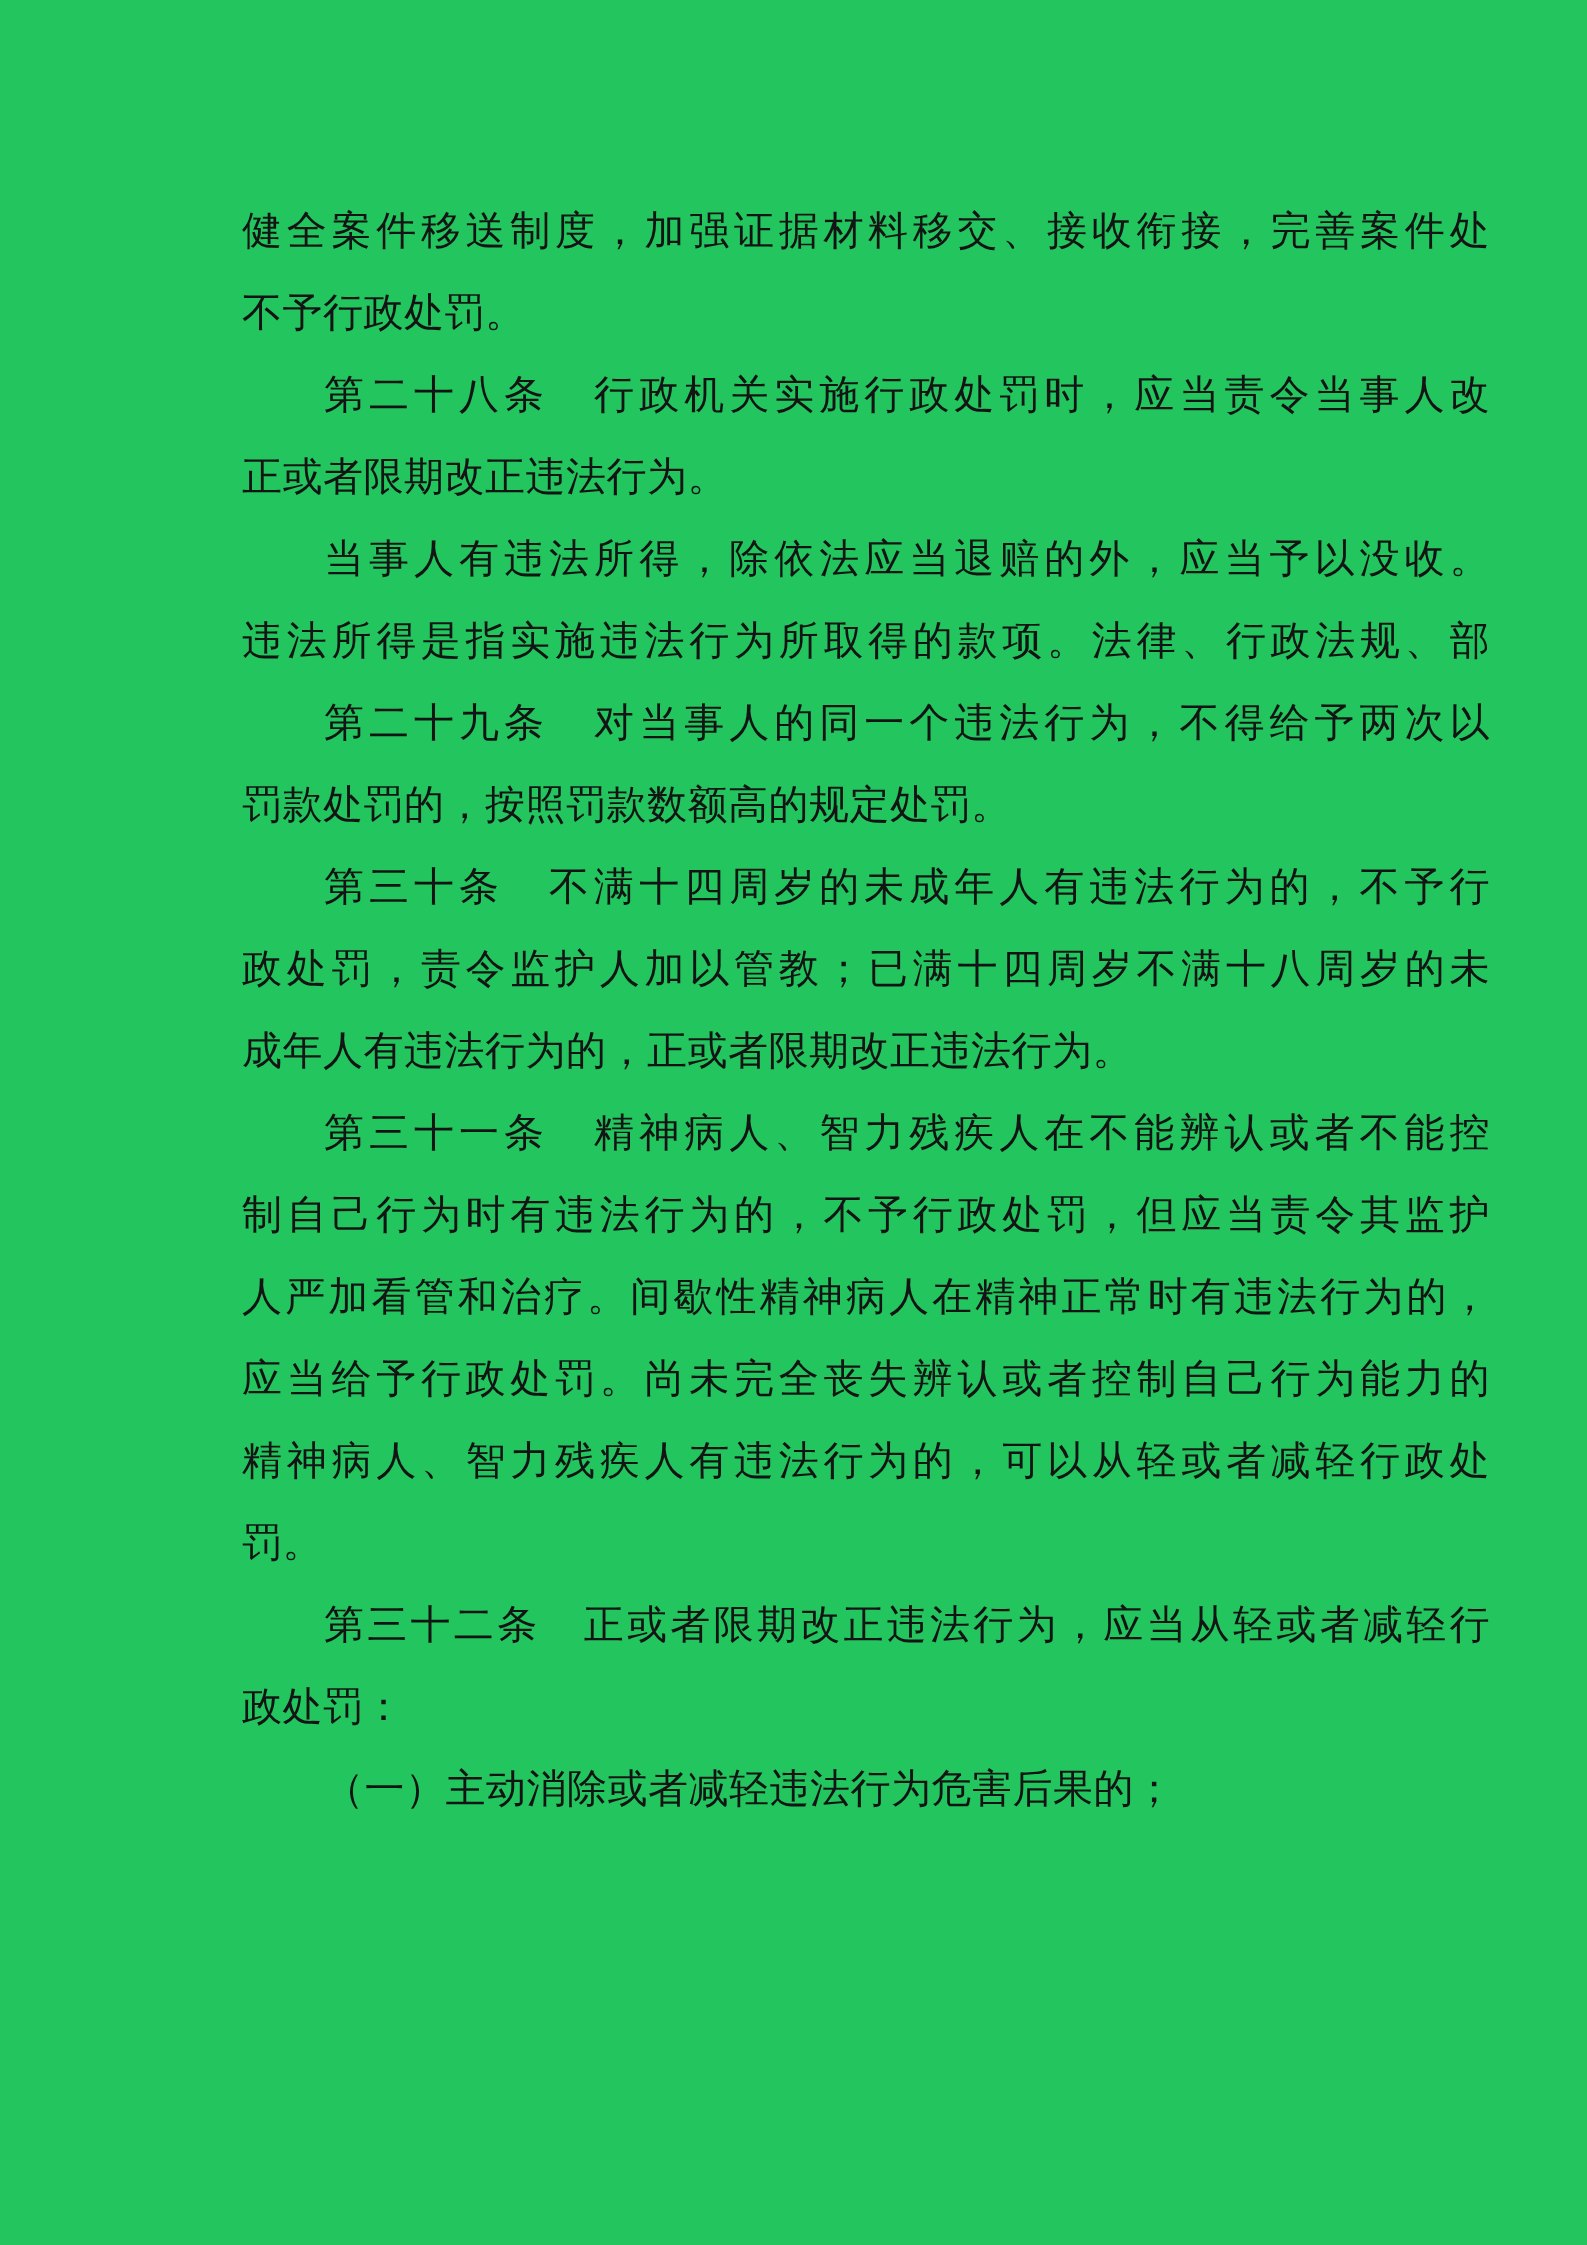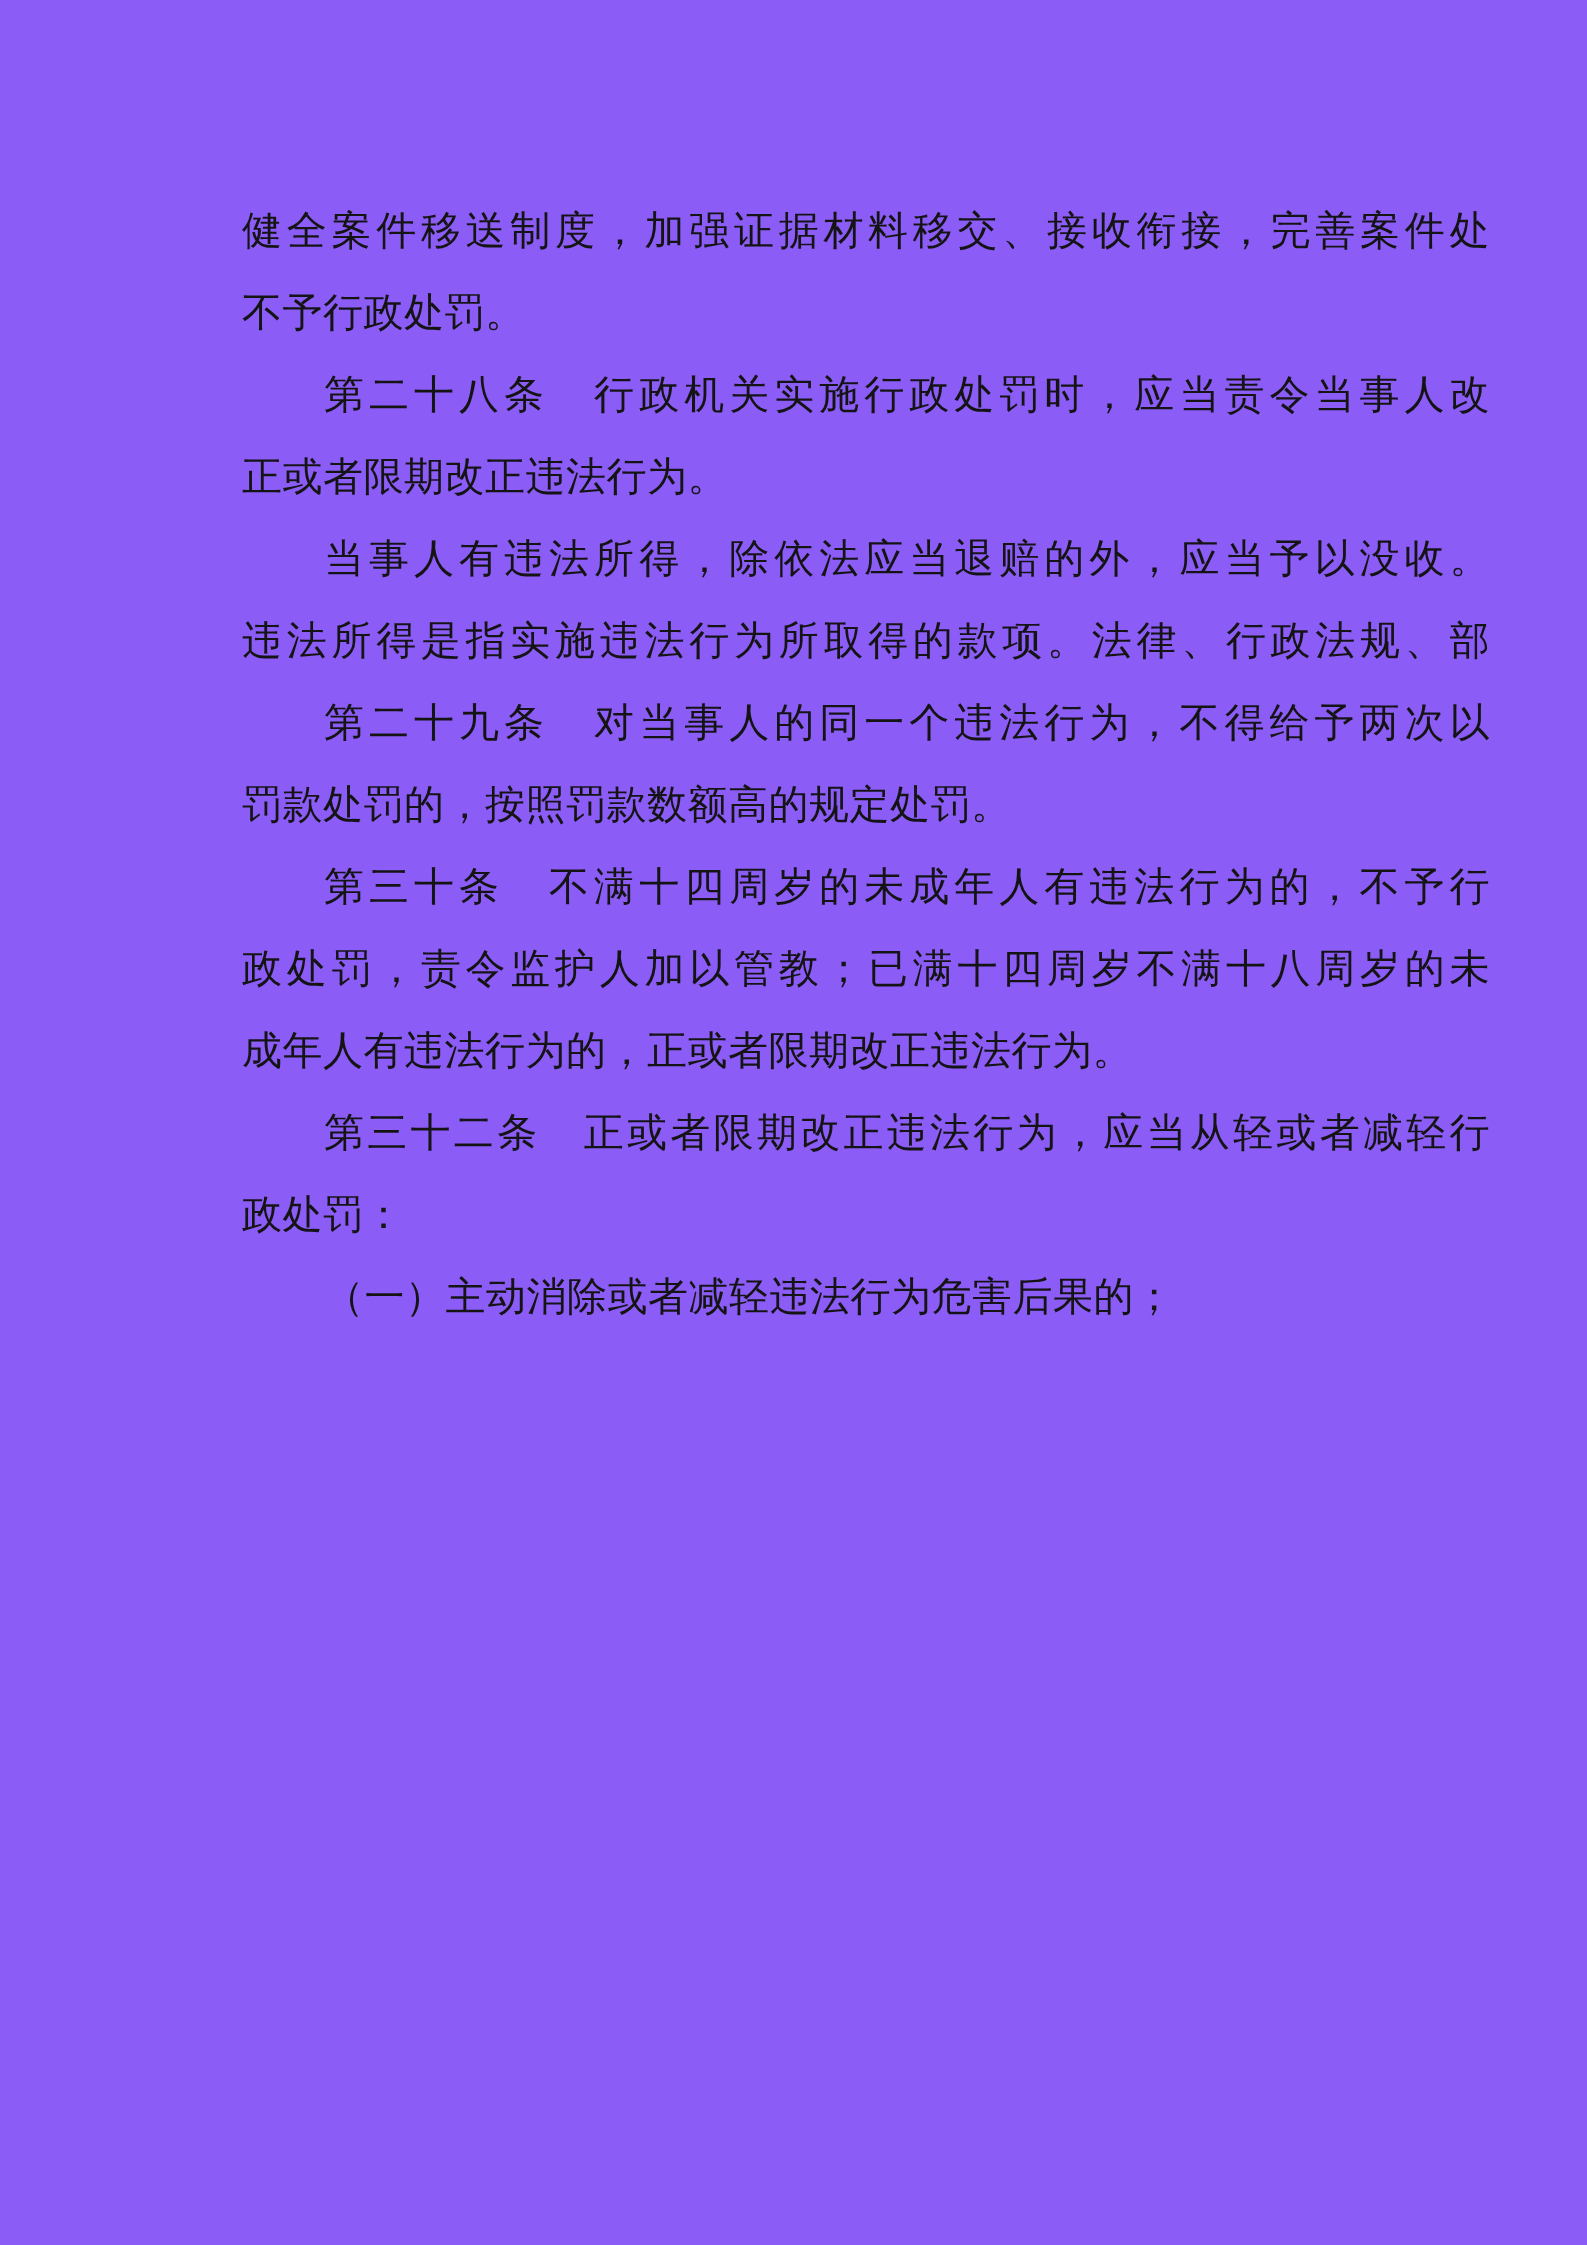--- a/index.html
+++ b/index.html
@@ -11,21 +11,21 @@
     width: 1587px;
     height: 2245px;
     overflow: hidden;
     font-family: "Liberation Serif", "DejaVu Serif", serif;
   }
   .page {
     box-sizing: border-box;
     width: 1587px;
     height: 2245px;
     padding: 190px 43px 60px 242px;
-    background: #8b5cf6;
+    background: #22c55e;
     color: #141414;
   }
   .doc-body {
     width: 1248px;
   }
   .paragraph {
     margin: 0;
     padding: 0;
   }
   .text-line {
@@ -68,20 +68,28 @@
       <div class="paragraph">
         <span class="text-line fill indent">第二十九条　对当事人的同一个违法行为，不得给予两次以</span>
         <span class="text-line">罚款处罚的，按照罚款数额高的规定处罚。</span>
       </div>
       <div class="paragraph">
         <span class="text-line fill indent">第三十条　不满十四周岁的未成年人有违法行为的，不予行</span>
         <span class="text-line fill">政处罚，责令监护人加以管教；已满十四周岁不满十八周岁的未</span>
         <span class="text-line">成年人有违法行为的，正或者限期改正违法行为。</span>
       </div>
       <div class="paragraph">
+        <span class="text-line fill indent">第三十一条　精神病人、智力残疾人在不能辨认或者不能控</span>
+        <span class="text-line fill">制自己行为时有违法行为的，不予行政处罚，但应当责令其监护</span>
+        <span class="text-line fill">人严加看管和治疗。间歇性精神病人在精神正常时有违法行为的，</span>
+        <span class="text-line fill">应当给予行政处罚。尚未完全丧失辨认或者控制自己行为能力的</span>
+        <span class="text-line fill">精神病人、智力残疾人有违法行为的，可以从轻或者减轻行政处</span>
+        <span class="text-line">罚。</span>
+      </div>
+      <div class="paragraph">
         <span class="text-line fill indent">第三十二条　正或者限期改正违法行为，应当从轻或者减轻行</span>
         <span class="text-line">政处罚：</span>
       </div>
       <div class="paragraph">
         <span class="text-line indent">（一）主动消除或者减轻违法行为危害后果的；</span>
       </div>
     </div>
 </div>
 
 </body></html>

